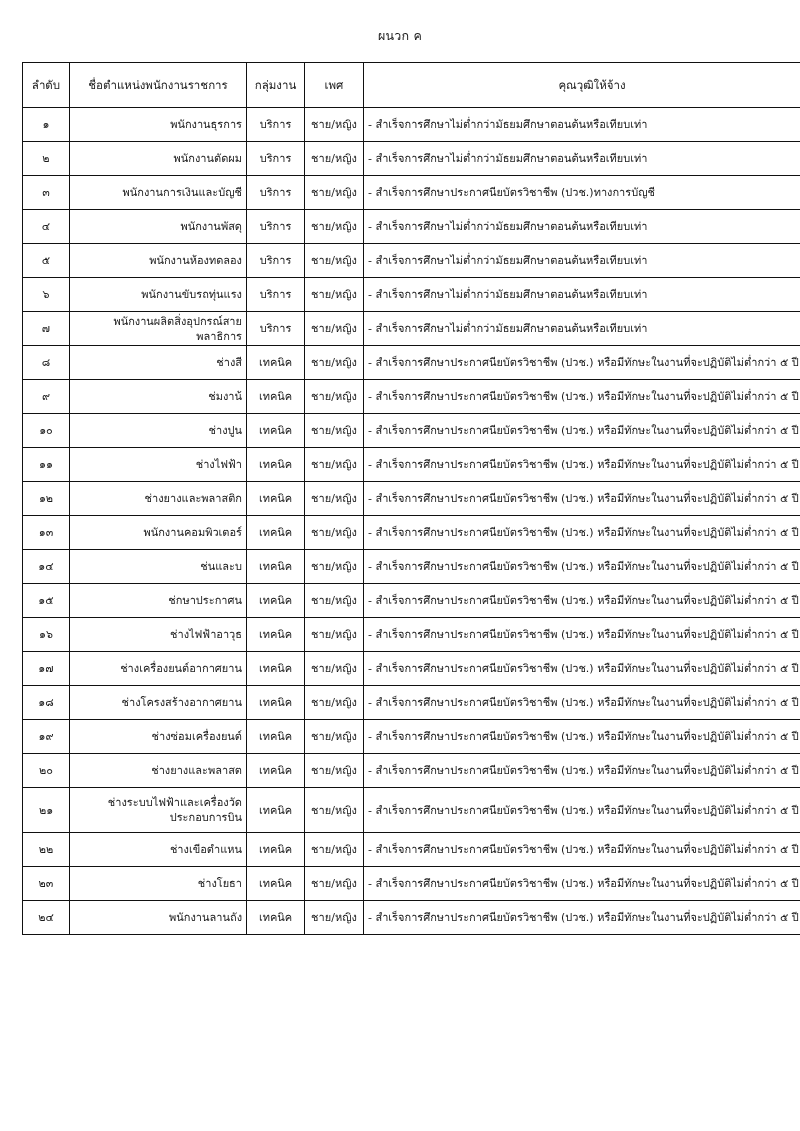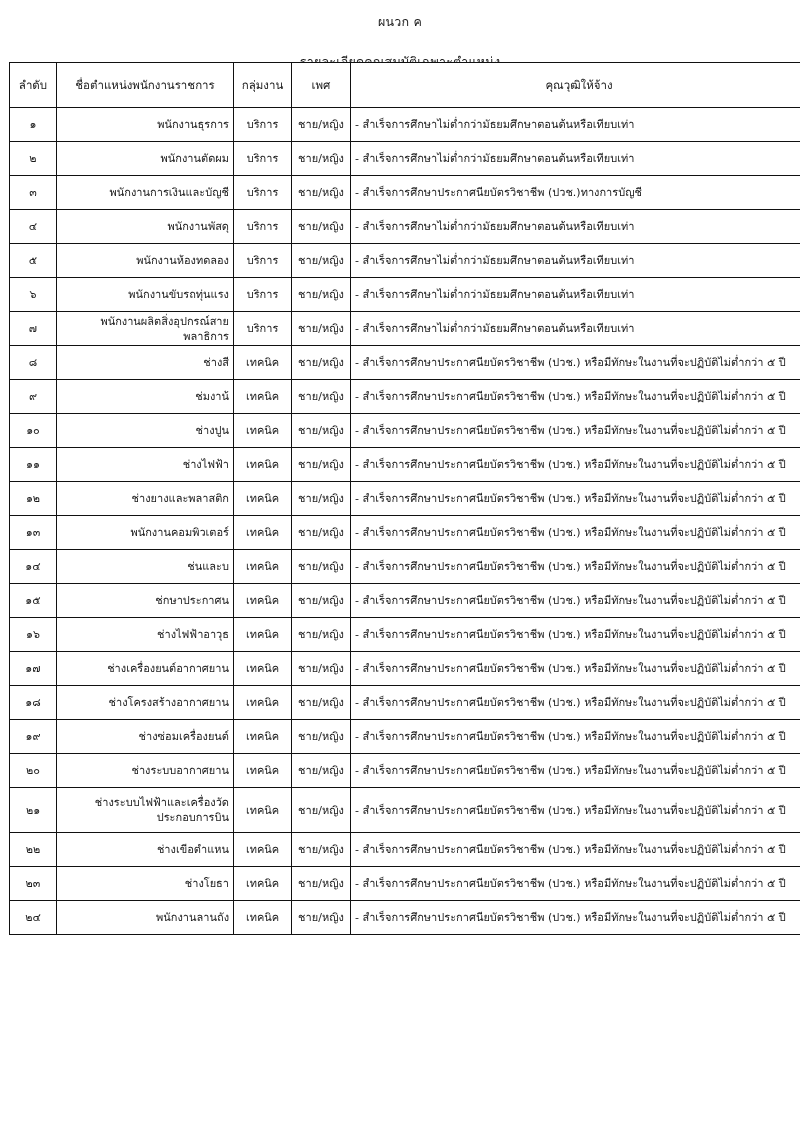--- a/index.html
+++ b/index.html
@@ -13,42 +13,42 @@
     height: 1131px;
     font-family: "DejaVu Sans", "Liberation Sans", sans-serif;
     color: #1a1a1a;
     position: relative;
     overflow: hidden;
   }
   .page {
     width: 800px;
     height: 1131px;
     box-sizing: border-box;
-    padding: 0;
+    padding: 14px;
     position: relative;
   }
   .doc-header {
     text-align: center;
     margin: 0;
     padding-top: 12px;
   }
   .doc-title {
     font-size: 12.5px;
     line-height: 20px;
     letter-spacing: 0.2px;
   }
   .doc-subtitle {
     font-size: 12.5px;
     line-height: 20px;
     letter-spacing: 0.2px;
     margin-top: 20px;
   }
   .table-wrap {
     position: absolute;
-    left: 9px;
+    left: 22px;
     top: 62px;
     width: 753px;
   }
   table.qual-table {
     border-collapse: collapse;
     width: 753px;
     table-layout: fixed;
   }
   table.qual-table th,
   table.qual-table td {
@@ -244,21 +244,21 @@
           </tr>
           <tr>
             <td class="col-no num-cell">๑๙</td>
             <td class="col-name name-cell">ช่างซ่อมเครื่องยนต์</td>
             <td class="col-group grp-cell">เทคนิค</td>
             <td class="col-sex sex-cell">ชาย/หญิง</td>
             <td class="col-qual qual-cell">- สำเร็จการศึกษาประกาศนียบัตรวิชาชีพ (ปวช.) หรือมีทักษะในงานที่จะปฏิบัติไม่ต่ำกว่า ๕ ปี</td>
           </tr>
           <tr>
             <td class="col-no num-cell">๒๐</td>
-            <td class="col-name name-cell">ช่างระบบอากาศยาน</td>
+            <td class="col-name name-cell">ช่างยางและพลาสต</td>
             <td class="col-group grp-cell">เทคนิค</td>
             <td class="col-sex sex-cell">ชาย/หญิง</td>
             <td class="col-qual qual-cell">- สำเร็จการศึกษาประกาศนียบัตรวิชาชีพ (ปวช.) หรือมีทักษะในงานที่จะปฏิบัติไม่ต่ำกว่า ๕ ปี</td>
           </tr>
           <tr class="tall">
             <td class="col-no num-cell">๒๑</td>
             <td class="col-name name-cell">ช่างระบบไฟฟ้าและเครื่องวัดประกอบการบิน</td>
             <td class="col-group grp-cell">เทคนิค</td>
             <td class="col-sex sex-cell">ชาย/หญิง</td>
             <td class="col-qual qual-cell">- สำเร็จการศึกษาประกาศนียบัตรวิชาชีพ (ปวช.) หรือมีทักษะในงานที่จะปฏิบัติไม่ต่ำกว่า ๕ ปี</td>

